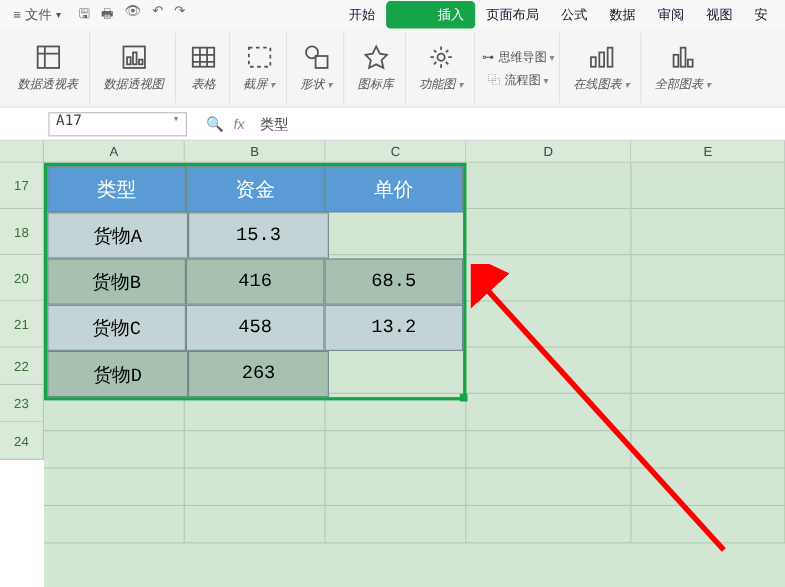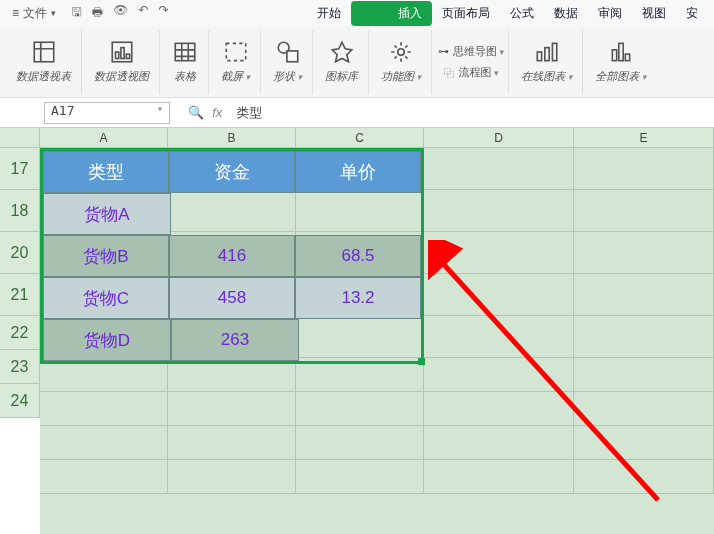--- a/index.html
+++ b/index.html
@@ -28,34 +28,34 @@
 .fxicons { display: flex; align-items: center; gap: 8px; color: #888; margin-right: 8px; }
 .fxinput { flex: 1; height: 22px; border: none; padding: 0 6px; font-size: 13px; color: #444; outline: none; font-family: "Microsoft YaHei"; }
 
 
 .gridwrap { position: relative; height: 406px; }
 .colheads { position: absolute; left: 40px; top: 0; right: 0; height: 20px; display: flex; }
 .ch { border-right: 1px solid #b8c6b8; border-bottom: 1px solid #b8c6b8; background: #d9ead9; text-align: center; font-size: 12px; color: #444; line-height: 20px; height: 20px; }
 .chA { width: 128px; } .chB { width: 128px; } .chC { width: 128px; } .chD { width: 150px; } .chE { width: 140px; }
 
 .rowheads { position: absolute; left: 0; top: 20px; width: 40px; }
-.rh { height: 42px; border-bottom: 1px solid #b8c6b8; border-right: 1px solid #b8c6b8; background: #d9ead9; color: #3a6e3a; font-size: 16px; display: flex; align-items: center; justify-content: center; }
+.rh { height: 42px; border-bottom: 1px solid #b8c6b8; border-right: 1px solid #b8c6b8; background: #d9ead9; color: #3a6e3a; font-size: 12px; display: flex; align-items: center; justify-content: center; }
 .rh.small { height: 34px; }
 .corner { position: absolute; left: 0; top: 0; width: 40px; height: 20px; background: #d9ead9; border-right: 1px solid #b8c6b8; border-bottom: 1px solid #b8c6b8; }
 
 .cells { position: absolute; left: 40px; top: 20px; right: 0; bottom: 0; background: #d3e6d3; }
 .row { display: flex; height: 42px; }
 .row.small { height: 34px; }
 .cell { border-right: 1px solid #b0c8b0; border-bottom: 1px solid #b0c8b0; }
 .cA,.cB,.cC{width:128px}.cD{width:150px}.cE{width:140px}
 
 
 .datatbl { position: absolute; left: 40px; top: 20px; width: 384px; border: 3px solid #16a34a; }
 .drow { display: flex; height: 42px; }
-.dcell { width: 128px; border: 1px solid #6a8a8a; display: flex; align-items: center; justify-content: center; font-size: 17px; font-family: Liberation Sans, sans-serif; color: #6d28d9; }
+.dcell { width: 128px; border: 1px solid #6a8a8a; display: flex; align-items: center; justify-content: center; font-size: 17px; font-family: Liberation Mono, monospace; color: #000000; }
 .hdrrow .dcell { background: #5a9bd5; color: #fff; font-family: "Microsoft YaHei"; font-size: 18px; }
 .odd .dcell { background: #c4d3d6; }
 .even .dcell { background: #a7c0b0; }
 .handle { position: absolute; right: -4px; bottom: -4px; width: 7px; height: 7px; background: #16a34a; }
 
 
 .arrow { position: absolute; left: 428px; top: 112px; pointer-events: none; }
 
 </style>
 </head>
@@ -261,20 +261,21 @@
   </div>
 
   <div class="datatbl">
     <div class="drow hdrrow">
       <div class="dcell">类型</div>
       <div class="dcell">资金</div>
       <div class="dcell">单价</div>
     </div>
     <div class="drow odd">
       <div class="dcell">货物A</div>
+      <div class="dcell">15.3</div>
     </div>
     <div class="drow even">
       <div class="dcell">货物B</div>
       <div class="dcell">416</div>
       <div class="dcell">68.5</div>
     </div>
     <div class="drow odd">
       <div class="dcell">货物C</div>
       <div class="dcell">458</div>
       <div class="dcell">13.2</div>

